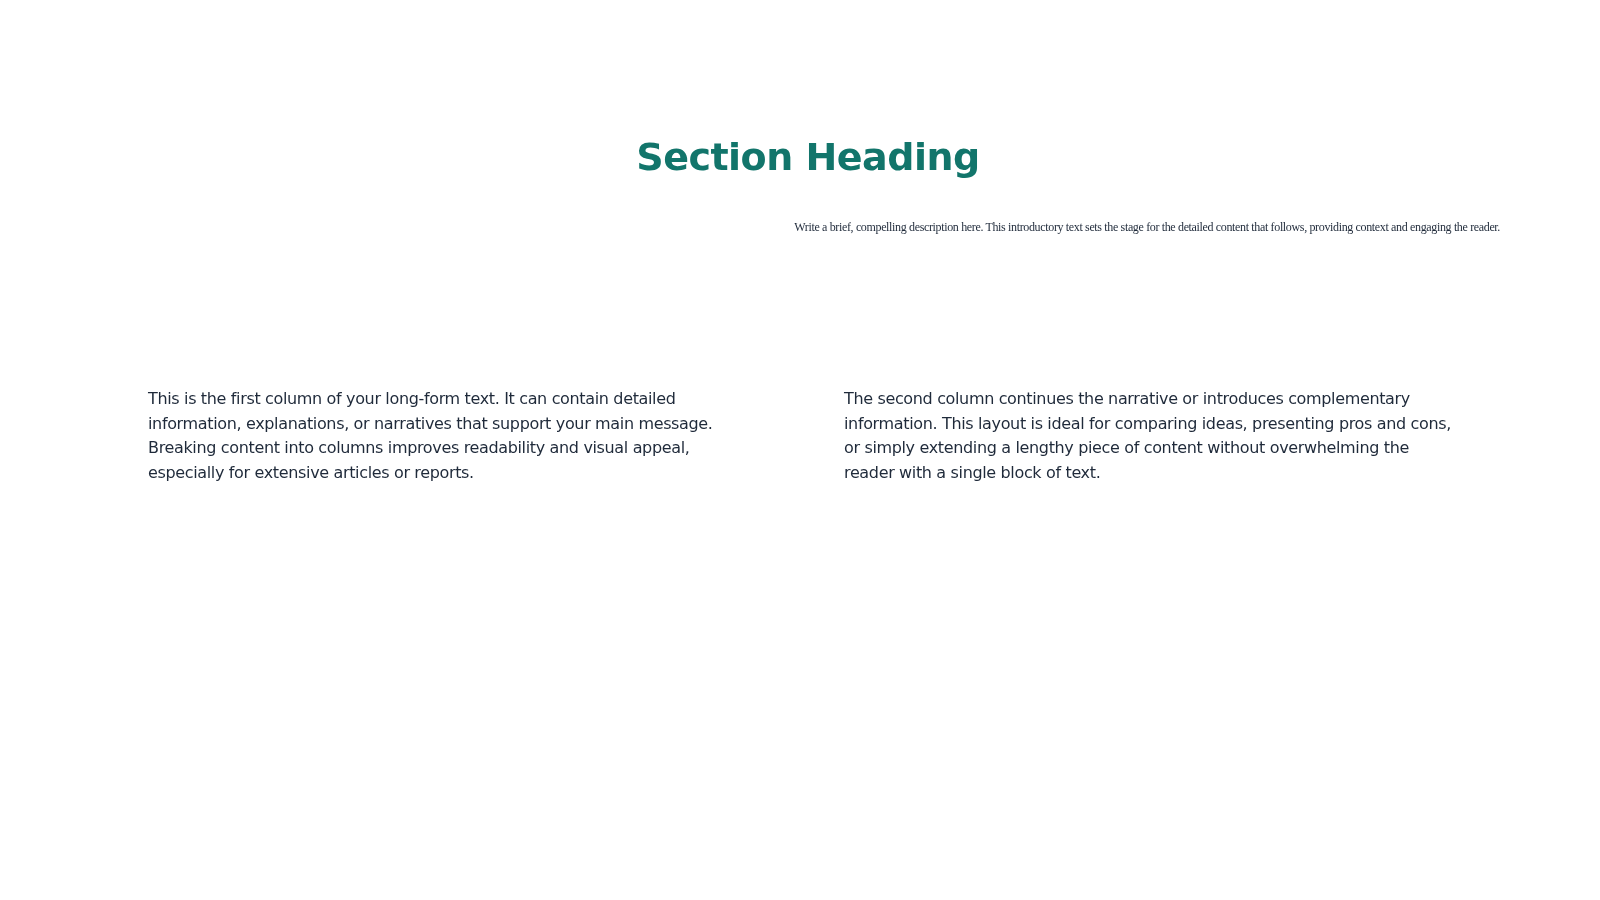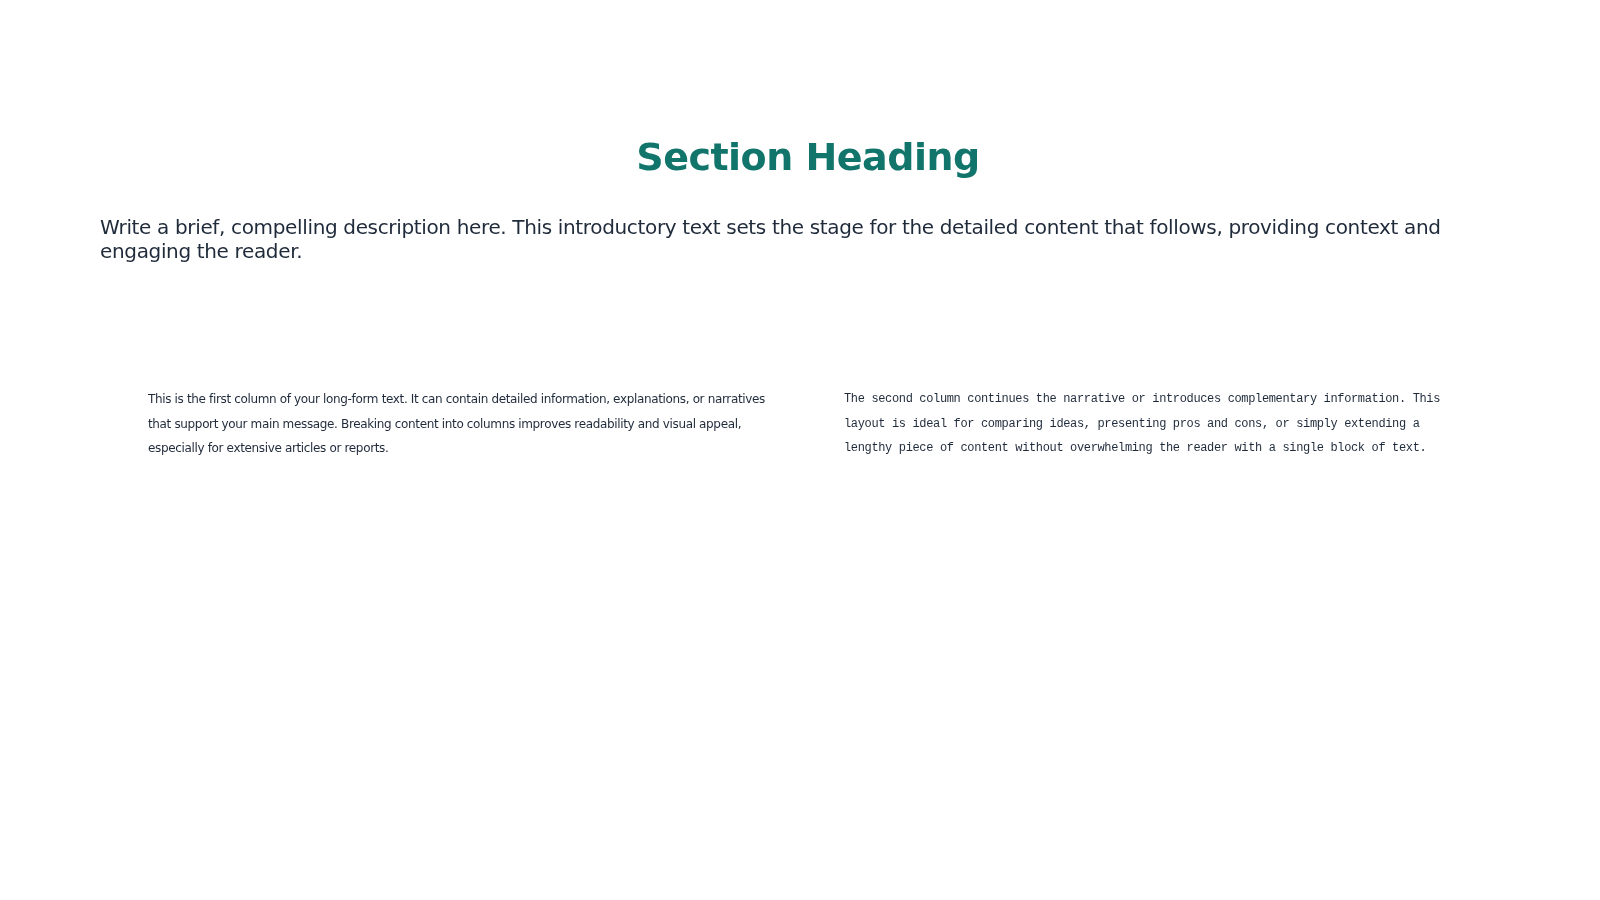--- a/index.html
+++ b/index.html
@@ -33,45 +33,45 @@
       line-height: 50px;
       font-weight: bold;
       color: #12756b;
       letter-spacing: -0.5px;
     }
     .intro {
       position: absolute;
       left: 100px;
       top: 215px;
       width: 1400px;
-      text-align: left;
+      text-align: right;
       margin: 0;
-      font-size: 20px;
+      font-size: 12px;
       line-height: 24px;
       color: #1f2a3a;
       letter-spacing: -0.35px;
+      font-family: Liberation Serif, serif;
     }
     .columns {
       position: absolute;
       top: 387px;
       left: 148px;
       width: 1316px;
       display: flex;
       justify-content: space-between;
     }
     .column {
       width: 620px;
     }
     .column.right {
       width: 620px;
-      font-family: Liberation Mono, monospace;
     }
     .column p {
       margin: 0 0 18px 0;
-      font-size: 12px;
+      font-size: 16px;
       line-height: 24.5px;
       color: #1f2a3a;
       letter-spacing: -0.35px;
     }
   </style>
 </head>
 <body>
 
 <div class="section">
   <h2 class="heading">Section Heading</h2>

